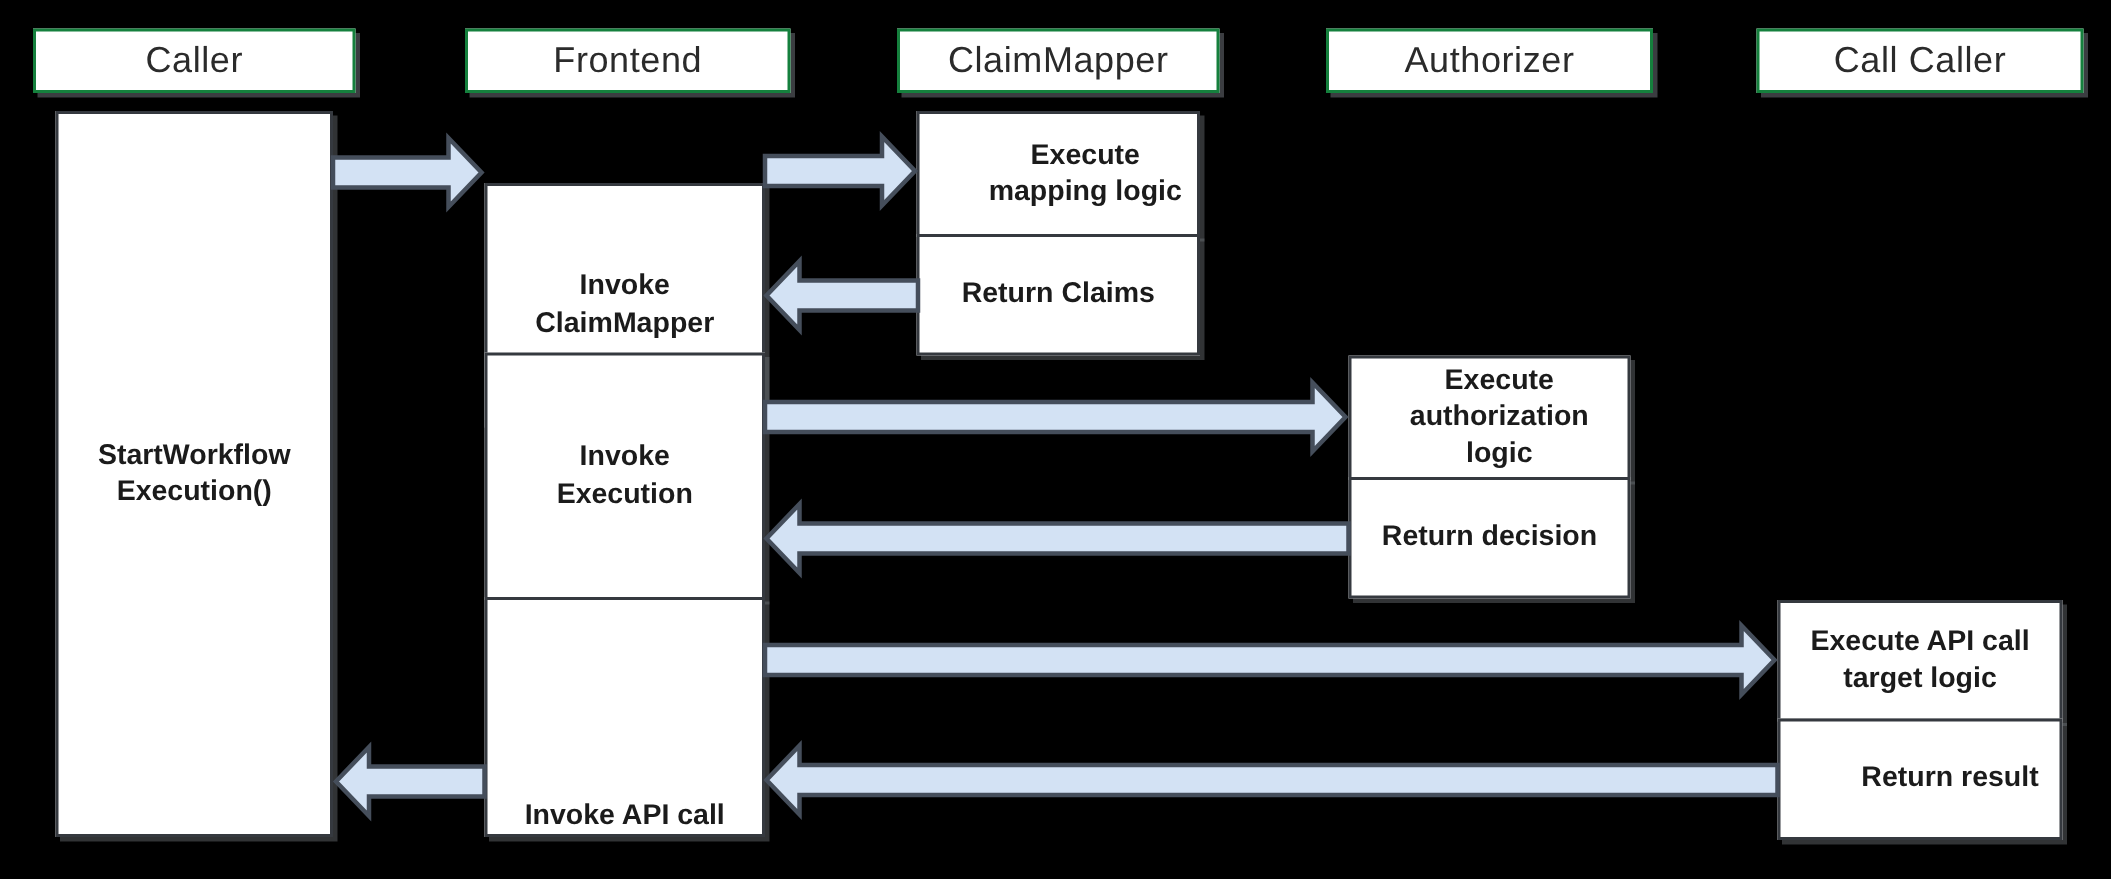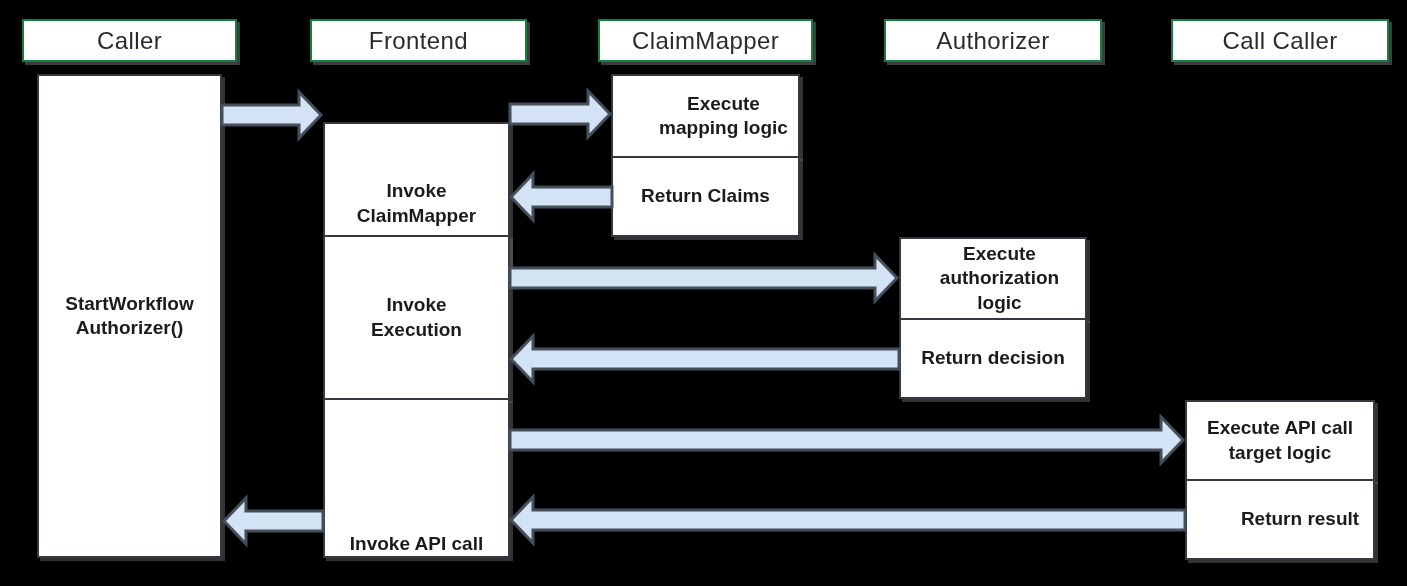--- a/index.html
+++ b/index.html
@@ -58,21 +58,21 @@
       <span>ClaimMapper</span>
     </div>
   <div class="hdr" style="left:884px;width:218px;">
       <span>Authorizer</span>
     </div>
   <div class="hdr" style="left:1171px;width:218px;">
       <span>Call Caller</span>
     </div>
 
   <div class="act" style="left:37px;top:74px;width:185px;height:484px;">
-    <div class="lbl">StartWorkflow Authorizer()</div>
+    <div class="lbl">StartWorkflow Execution()</div>
   </div>
 
   <div class="act" style="left:323px;top:74px;width:187px;height:163px;margin-top:48px;">
     <div class="lbl">Invoke ClaimMapper</div>
   </div>
   <div class="act" style="left:323px;top:235px;width:187px;height:165px;">
     <div class="lbl">Invoke Execution</div>
   </div>
   <div class="act" style="left:323px;top:398px;width:187px;height:160px;align-items:flex-end;">
     <div class="lbl">Invoke API call</div>

